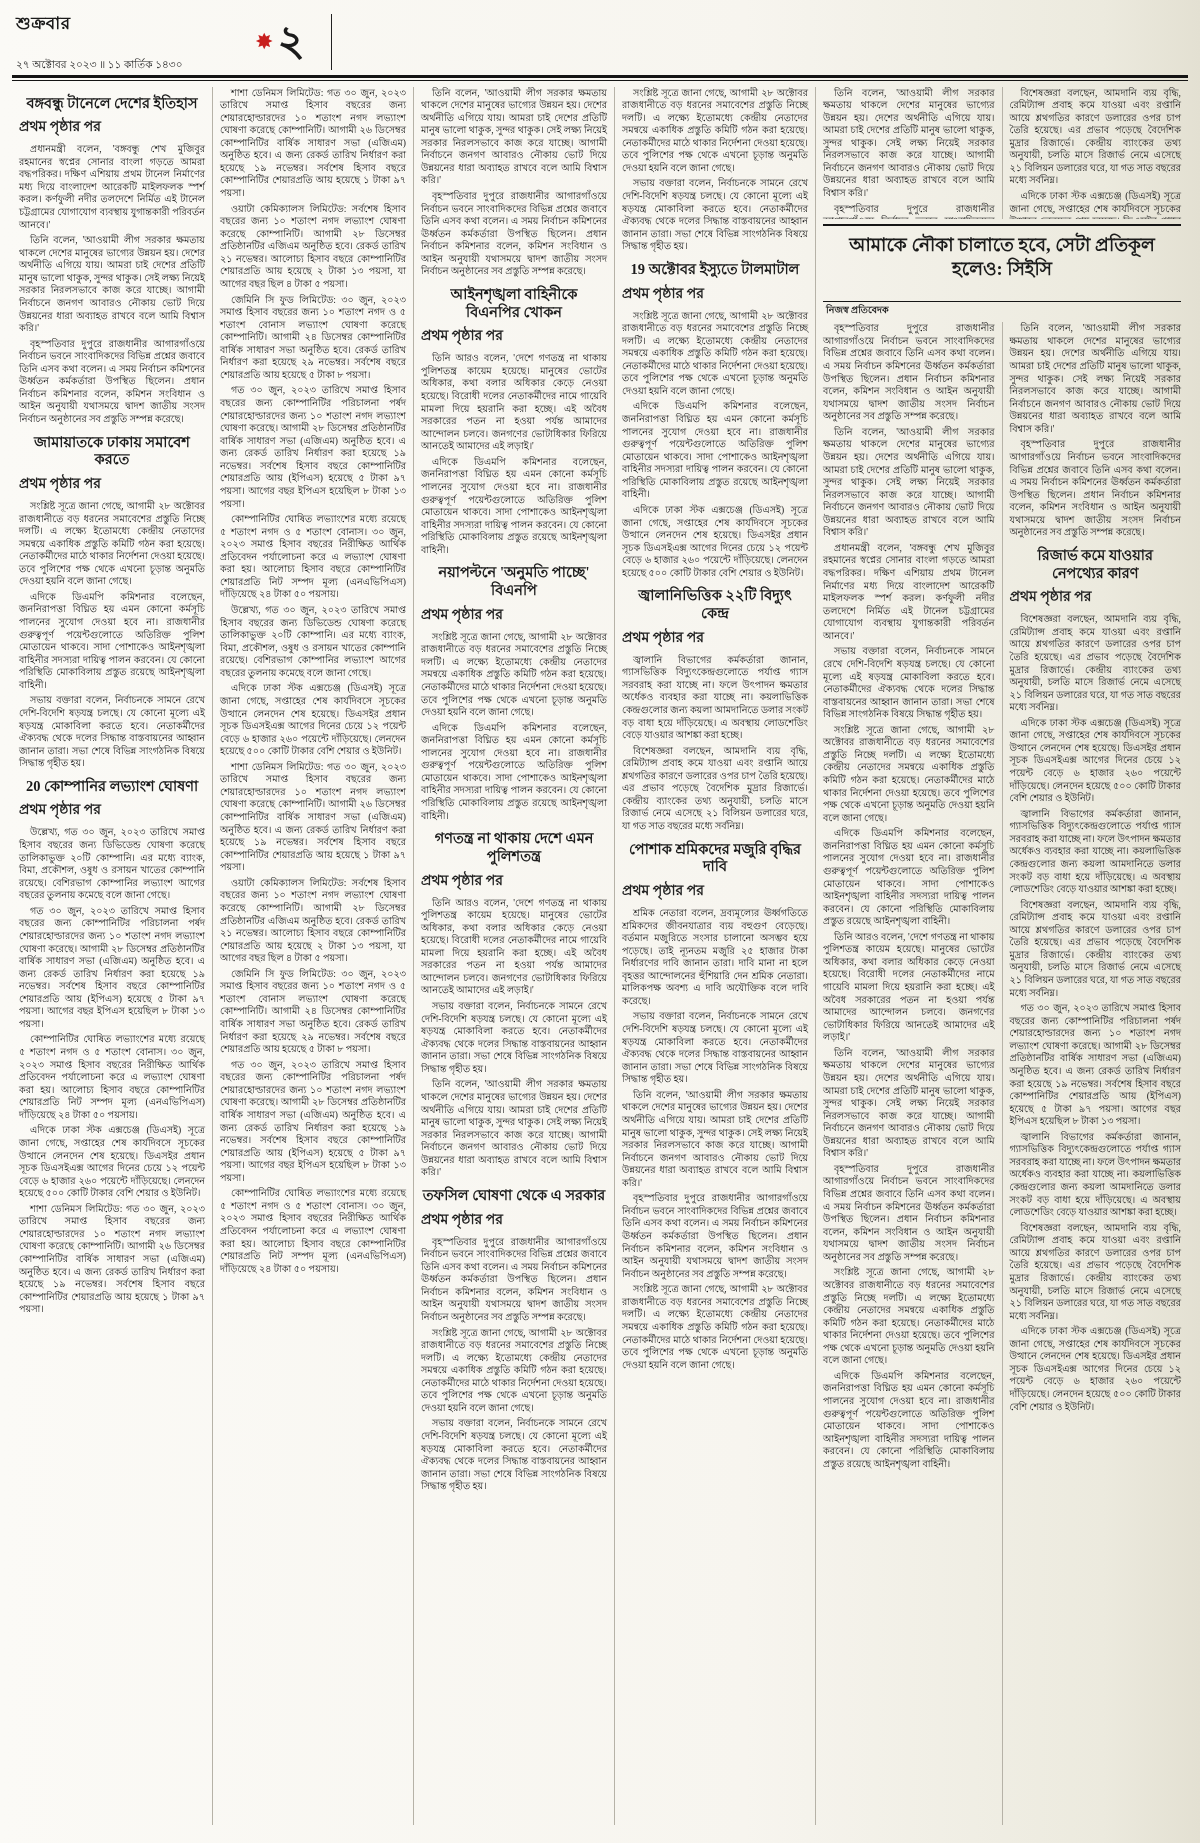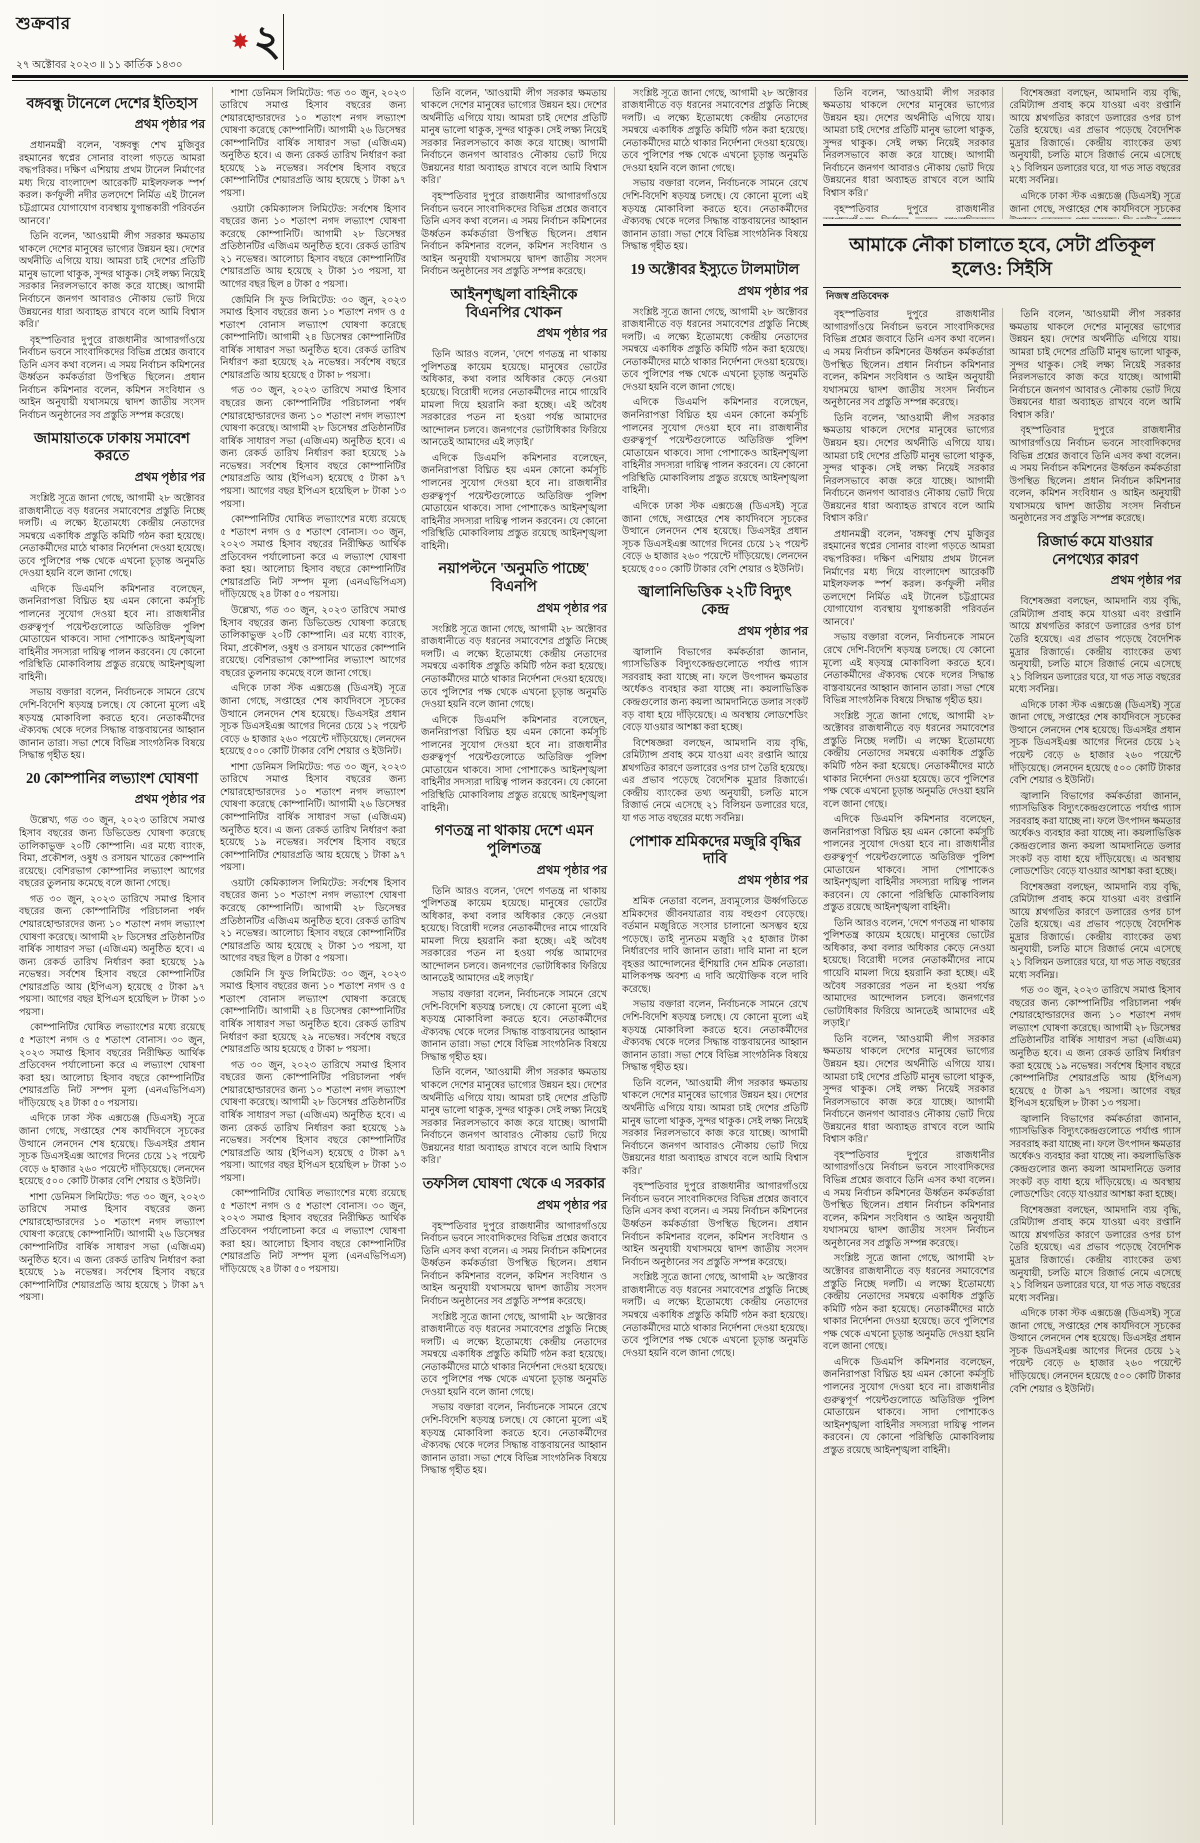--- a/index.html
+++ b/index.html
@@ -8,21 +8,21 @@
     font-family:"Liberation Serif","DejaVu Serif",serif;
     background:#e9e6df;
     color:#1b1b1b;
   }
   .page{
     width:1200px;height:1843px;overflow:hidden;
     padding:8px 12px 10px;
     background:linear-gradient(90deg,#fbfaf6 0%,#f7f5ef 62%,#eceade 92%,#e3e0d2 100%);
   }
   
-  .masthead{display:flex;align-items:center;gap:0;height:66px;padding:2px 4px 0}
+  .masthead{display:flex;align-items:center;gap:24px;height:66px;padding:2px 4px 0}
   .mh-left{min-width:215px}
   .day{font-size:17px;font-weight:bold;letter-spacing:.5px}
   .dateline{font-size:10.5px;margin-top:19px;color:#222}
   .pagenum-wrap{display:flex;align-items:center;gap:4px}
   .ornament{color:#c8201e;font-size:22px;line-height:1}
   .pageno{font-size:42px;font-weight:bold;line-height:.9}
   .vline{width:0;border-left:1.5px solid #222;align-self:stretch;margin:4px 2px}
   .section-title{font-size:31px;font-weight:bold;letter-spacing:1px;white-space:nowrap}
   .mh-right{margin-left:auto;text-align:right;padding-right:4px}
   .tagline{font-size:9px;color:#555;margin-bottom:3px;letter-spacing:.5px}
@@ -36,31 +36,31 @@
   .cols{display:flex;height:1738px;overflow:hidden}
   .col{flex:1 1 0;min-width:0;height:100%;padding:0 7px;border-right:1px solid #b6b2a7;overflow:hidden}
   .cols > :last-child{border-right:none}
   .colgroup{flex:2 1 0;min-width:0;display:flex;flex-direction:column;overflow:hidden}
   .rg-row{display:flex;overflow:hidden}
   .rg-row .col{border-right:none}
   .rg-row .col:first-child{border-right:1px solid #b6b2a7}
   .rg-top{height:132px;flex:0 0 auto}
   .rg-bottom{flex:1 1 auto}
   .box-head{
-    margin:5px 7px 1px;padding:7px 4px 6px;
+    margin:5px 7px 1px;padding:7px 4px 20px;
     border-top:2px solid #161616;border-bottom:1.5px solid #161616;
     text-align:center;font-weight:bold;font-size:18.5px;line-height:1.32;
   }
   .byline{font-size:9.5px;font-weight:bold;padding:0 10px 4px;color:#222}
   
   .headline{
     font-size:14.5px;font-weight:bold;text-align:center;
     line-height:1.22;margin:8px 1px 3px;
   }
-  .subhead{font-size:12px;font-weight:bold;text-align:right;margin:0 0 4px;color:#222}
+  .subhead{font-size:14px;font-weight:bold;text-align:left;margin:0 0 4px;color:#222}
   .para{
     font-size:9.6px;line-height:1.31;text-align:justify;
     margin-bottom:3px;text-indent:11px;color:#191919;
     word-break:break-word;
   }
 </style>
 </head>
 <body>
 
 <div class="page">

